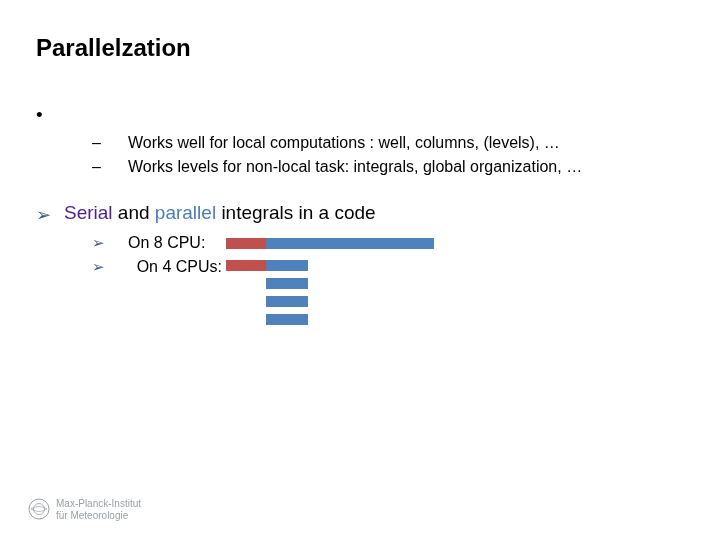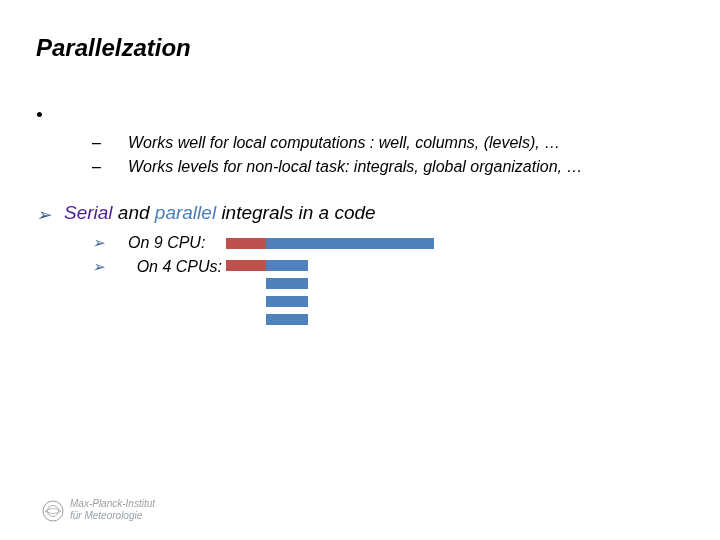--- a/index.html
+++ b/index.html
@@ -12,21 +12,20 @@
     color: #000;
     position: relative;
     overflow: hidden;
   }
   .slide {
     width: 720px;
     height: 540px;
     position: relative;
     box-sizing: border-box;
     padding: 34px 36px 0 36px;
-    font-style: italic;
   }
   .title {
     font-size: 24px;
     font-weight: bold;
     margin: 0 0 40px 0;
   }
   .content {
     font-size: 19px;
   }
   ul.lvl1 {
@@ -108,24 +107,24 @@
     height: 11px;
   }
   .seg-red { background: #c0504d; }
   .seg-blue { background: #4f81bd; }
   .li-1cpu { margin-bottom: 16px; margin-top: 2px; }
   .li-4cpu { margin-top: 6px; }
   .li-4cpu .cpu-row { align-items: flex-start; text-align: right; }
   .li-4cpu .bars { margin-top: 2px; }
   .footer-logo {
     position: absolute;
-    left: 42px;
+    left: 28px;
     bottom: 18px;
     display: flex;
-    align-items: flex-end;
+    align-items: flex-start;
     font-size: 10px;
     color: #9aa0a6;
     line-height: 1.2;
   }
   .footer-logo svg { flex: none; margin-right: 6px; }
 </style>
 </head>
 <body>
 
 <div class="slide">
@@ -156,21 +155,21 @@
           <span class="lvl1-bullet"><span class="arrow-lvl1">➢</span></span>
           <span>
             <span class="serial-word">Serial</span><span> and </span><span class="parallel-word">parallel</span><span> integrals in a code</span>
           </span>
         </div>
         <ul class="lvl2">
 
           <li class="li-1cpu">
             <span class="lvl2-bullet"><span class="arrow-lvl2">➢</span></span>
             <div class="cpu-row lvl2-text">
-              <span class="cpu-label">On 9 CPU:</span>
+              <span class="cpu-label">On 8 CPU:</span>
               <div class="bars">
                 <div class="bar-line">
                   <span class="seg seg-red" style="width: 40px;"></span>
                   <span class="seg seg-blue" style="width: 168px;"></span>
                 </div>
               </div>
             </div>
           </li>
 
           <li class="li-4cpu">

